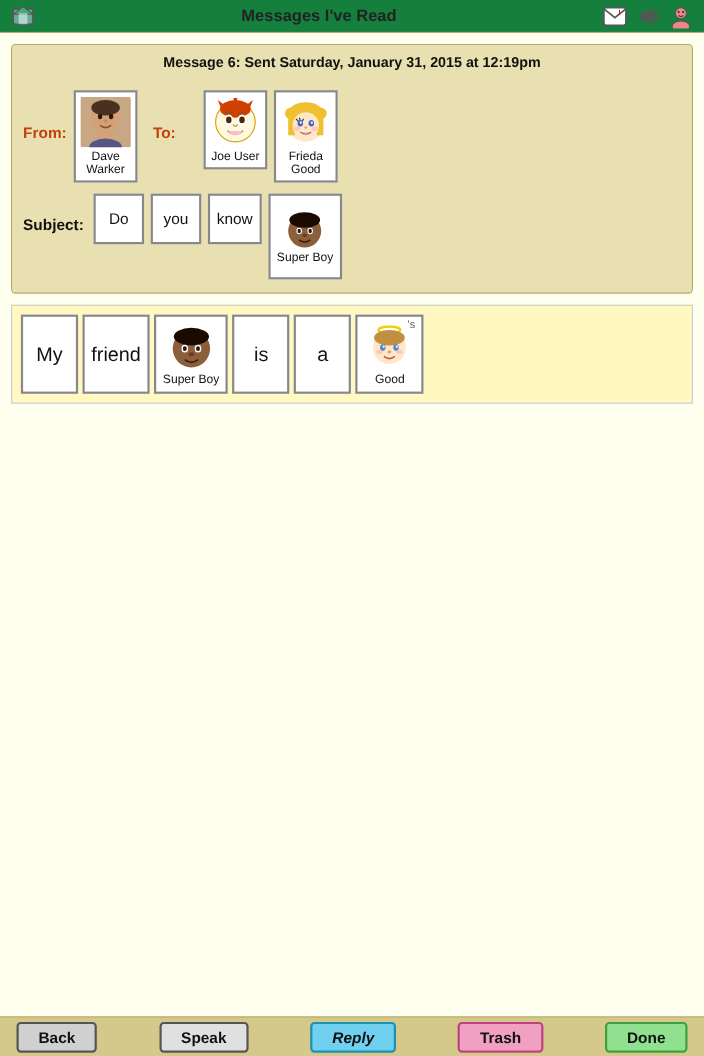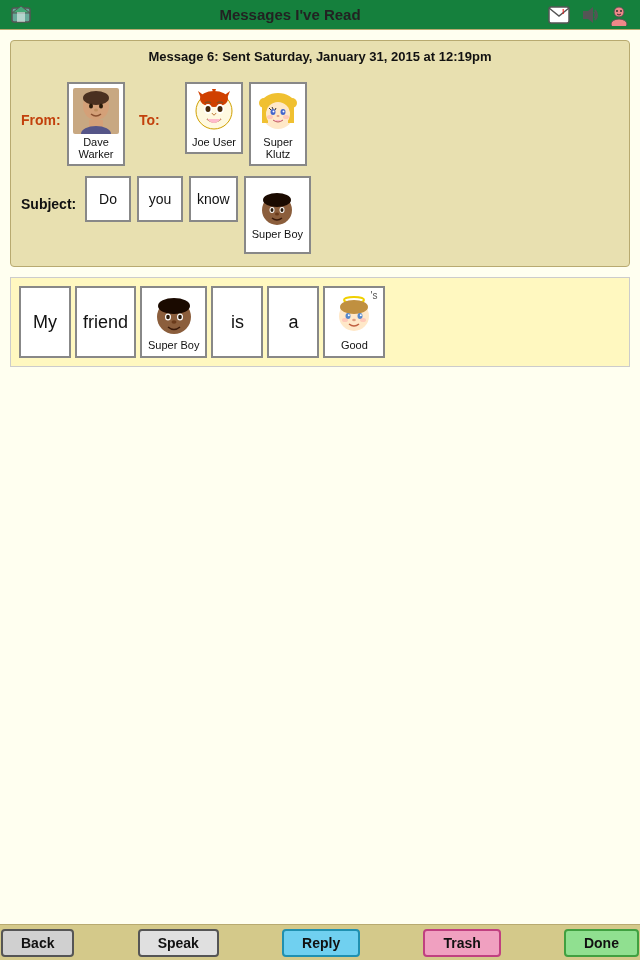--- a/index.html
+++ b/index.html
@@ -184,38 +184,38 @@
     #footer {
       position: absolute;
       bottom: 0;
       left: 0;
       right: 0;
       height: 36px;
       background: #d4c98a;
       display: flex;
       align-items: center;
       justify-content: space-between;
-      padding: 0 1px;
+      padding: 0 15px;
       border-top: 1px solid #b8aa70;
     }
     .footer-btn {
       height: 28px;
       padding: 0 18px;
       font-size: 14px;
       font-weight: bold;
       border: 2px solid #555;
       border-radius: 4px;
       cursor: pointer;
       display: flex;
       align-items: center;
       justify-content: center;
     }
     .btn-back { background: #d0d0d0; color: #111; border-color: #555; }
     .btn-speak { background: #e0e0e0; color: #111; border-color: #555; }
-    .btn-reply { background: #70d0f0; color: #111; border-color: #2090b0; }
+    .btn-reply { background: #70d0f0; color: #111; border-color: #2090b0; font-style: italic; }
     .btn-trash { background: #f0a0c0; color: #111; border-color: #c04080; }
     .btn-done { background: #90e090; color: #111; border-color: #40a040; }
 
     
     #main-bg {
       background: #fffff0;
       position: absolute;
       top: 30px;
       left: 0;
       right: 0;
@@ -351,21 +351,21 @@
             <path d="M19,21 L20,19" stroke="#333" stroke-width="1"></path>
 
             <ellipse cx="22" cy="27" rx="1.5" ry="1" fill="#e0a080"></ellipse>
 
             <path d="M17,31 Q22,35 27,31" fill="#ffbbcc" stroke="#c06060" stroke-width="1"></path>
 
             <ellipse cx="14" cy="28" rx="3" ry="2" fill="#ffaaaa" opacity="0.5"></ellipse>
             <ellipse cx="30" cy="28" rx="3" ry="2" fill="#ffaaaa" opacity="0.5"></ellipse>
           </svg>
         </div>
-        <div class="avatar-name">Super Klutz</div>
+        <div class="avatar-name">Frieda Good</div>
       </div>
     </div>
 
     <div class="subject-row">
       <div class="subject-label">Subject:</div>
       <div class="word-cell">
         <div class="word-text">Do</div>
       </div>
       <div class="word-cell">
         <div class="word-text">you</div>

